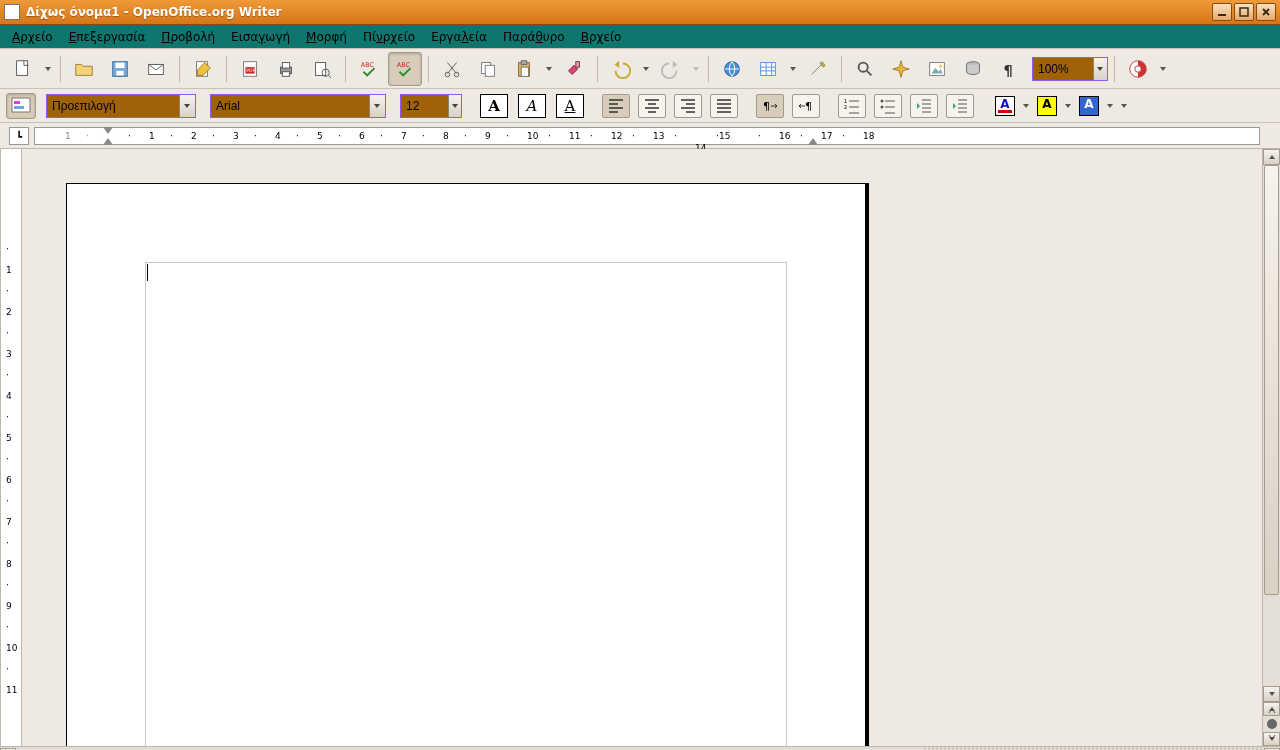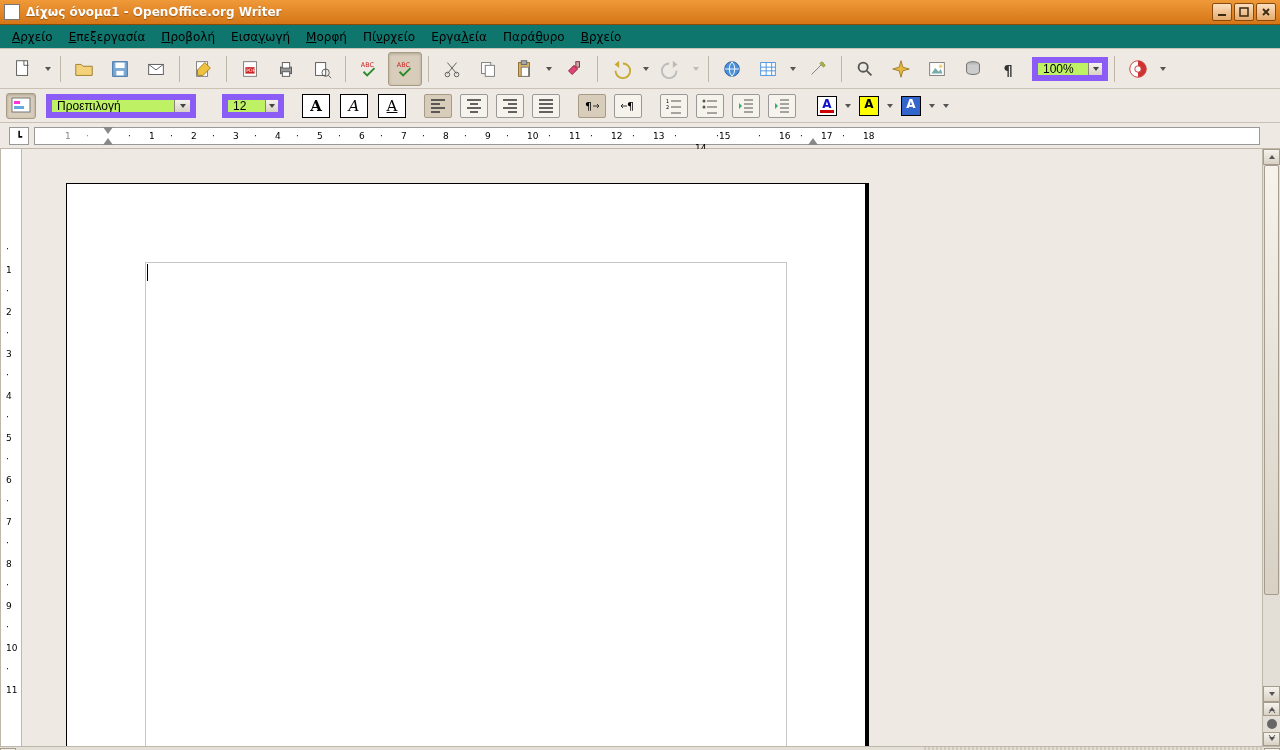--- a/index.html
+++ b/index.html
@@ -59,22 +59,22 @@
 .tbtn.active { background:#d7cdba; border-color:#a79b86; box-shadow:inset 0 1px 3px rgba(0,0,0,.2);}
 .tbtn.big { width:34px; height:34px; }
 .tbtn svg { width:22px; height:22px; }
 .dd-caret {
   width:12px; height:30px; display:flex; align-items:center; justify-content:center; cursor:pointer;
   border:1px solid transparent; border-radius:3px;
 }
 .dd-caret svg { width:8px; height:8px; }
 
 .combo {
-  height:24px; display:flex; align-items:center; background:#bef264;
-  border:6px solid #8b5cf6; position:relative;
+  height:24px; display:flex; align-items:center; background:#a16207;
+  border:1px solid #8b5cf6; position:relative;
 }
 .combo input { border:none; outline:none; font-size:12px; padding:0 5px; width:100%; height:100%; background:transparent;}
 .combo .combo-btn {
   width:18px; height:100%; border-left:1px solid #8b8578;
   background:linear-gradient(#f6f3ed,#d8d1c4);
   display:flex; align-items:center; justify-content:center; cursor:pointer;
 }
 .combo .combo-btn svg { width:8px;height:8px; }
 
 .txt-style-btn {
@@ -410,20 +410,28 @@
 
   <div class="combo" style="width:150px">
     <input value="Προεπιλογή" style="">
     <div class="combo-btn">
         <svg viewBox="0 0 8 8">
           <path d="M1 2l3 4 3-4z" fill="#444"></path>
         </svg>
       </div>
   </div>
   <div style="width:10px"></div>
+  <div class="combo" style="width:176px">
+    <input value="Arial" style="">
+    <div class="combo-btn">
+        <svg viewBox="0 0 8 8">
+          <path d="M1 2l3 4 3-4z" fill="#444"></path>
+        </svg>
+      </div>
+  </div>
   <div style="width:10px"></div>
   <div class="combo" style="width:62px">
     <input value="12" style="">
     <div class="combo-btn">
         <svg viewBox="0 0 8 8">
           <path d="M1 2l3 4 3-4z" fill="#444"></path>
         </svg>
       </div>
   </div>
   <div style="width:14px"></div>

